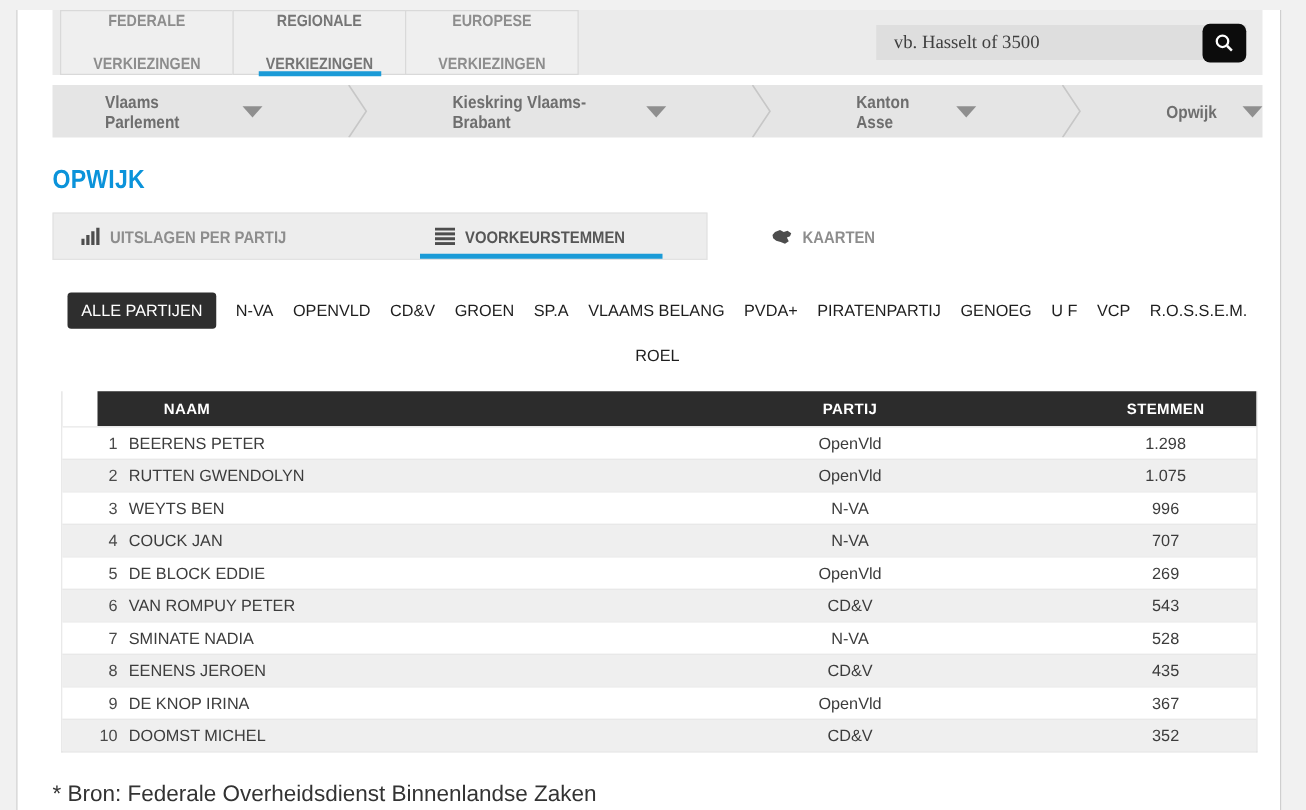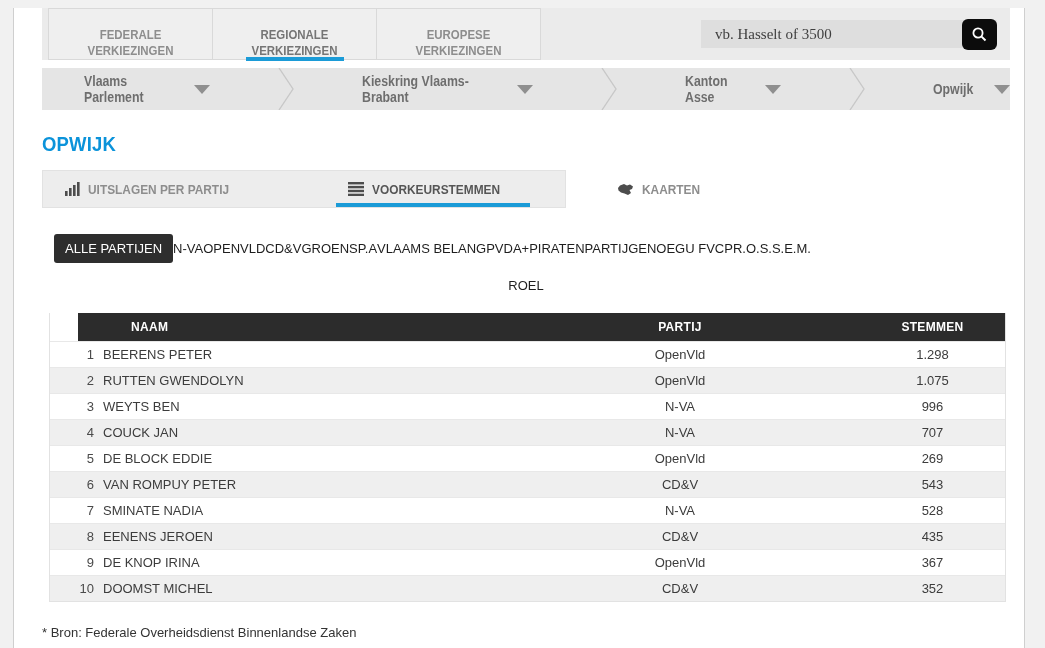--- a/index.html
+++ b/index.html
@@ -24,27 +24,27 @@
 
   
   .topnav {
     margin-top:8px;
     height:52px;
     background:#ebebeb;
     display:flex;
     align-items:stretch;
   }
   .nav-tab {
-    width:165px;
+    width:139px;
     margin-left:-1px;
     border:1px solid #d9d9d9;
     background:#efefef;
     display:flex;
     flex-direction:column;
-    justify-content:flex-end;
+    justify-content:space-between;
     text-align:center;
     font-weight:bold;
     font-size:13px;
     line-height:16px;
     color:#8d8d8d;
     position:relative;
     cursor:pointer;
   }
   .nav-tab:first-child { margin-left:6px; }
   .nav-tab.active { color:#757575; }
@@ -146,21 +146,21 @@
     position:absolute; left:0; right:0; bottom:0;
     height:4px;
     background:var(--accent,#1b9bd7);
   }
 
   
   .filters { margin-top:26px; }
   .filter-row1 {
     display:flex;
     align-items:center;
-    justify-content:flex-start;
+    justify-content:space-between;
     padding:0 12px;
   }
   .party {
     font-size:13px;
     color:#1e1e1e;
     cursor:pointer;
     white-space:nowrap;
   }
   .party.active {
     background:#2e2e2e;
@@ -203,21 +203,21 @@
   }
   .tbl-row:nth-child(even) { background:#efefef; }
   .col-rank { width:44px; text-align:right; color:#4a4a4a; flex:none; }
   .col-name { flex:1; padding-left:9px; text-align:left; }
   .col-party { width:360px; text-align:center; flex:none; }
   .col-votes { width:145px; text-align:center; flex:none; }
 
   
   .footer-note {
     margin-top:23px;
-    font-size:13px;
+    font-size:18px;
     color:#333;
   }
 </style>
 </head>
 <body>
 
 <div class="page">
   <div class="content">
 
     <div class="topnav">

